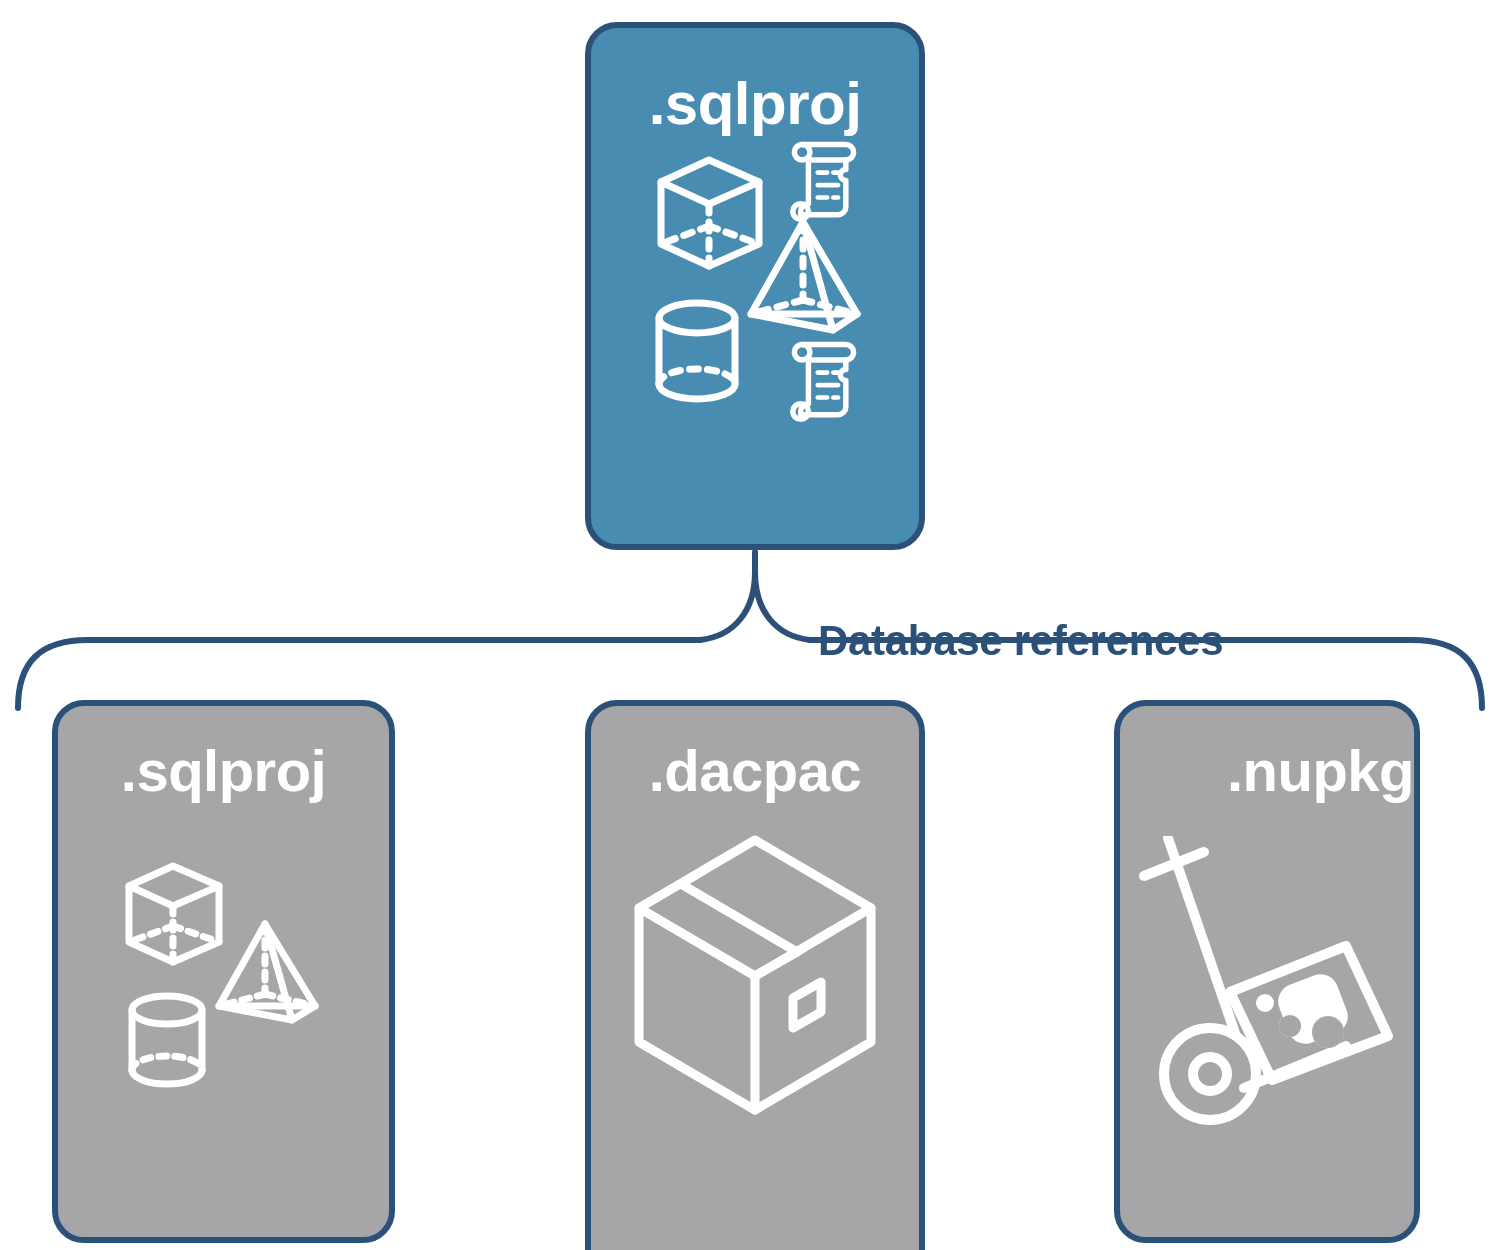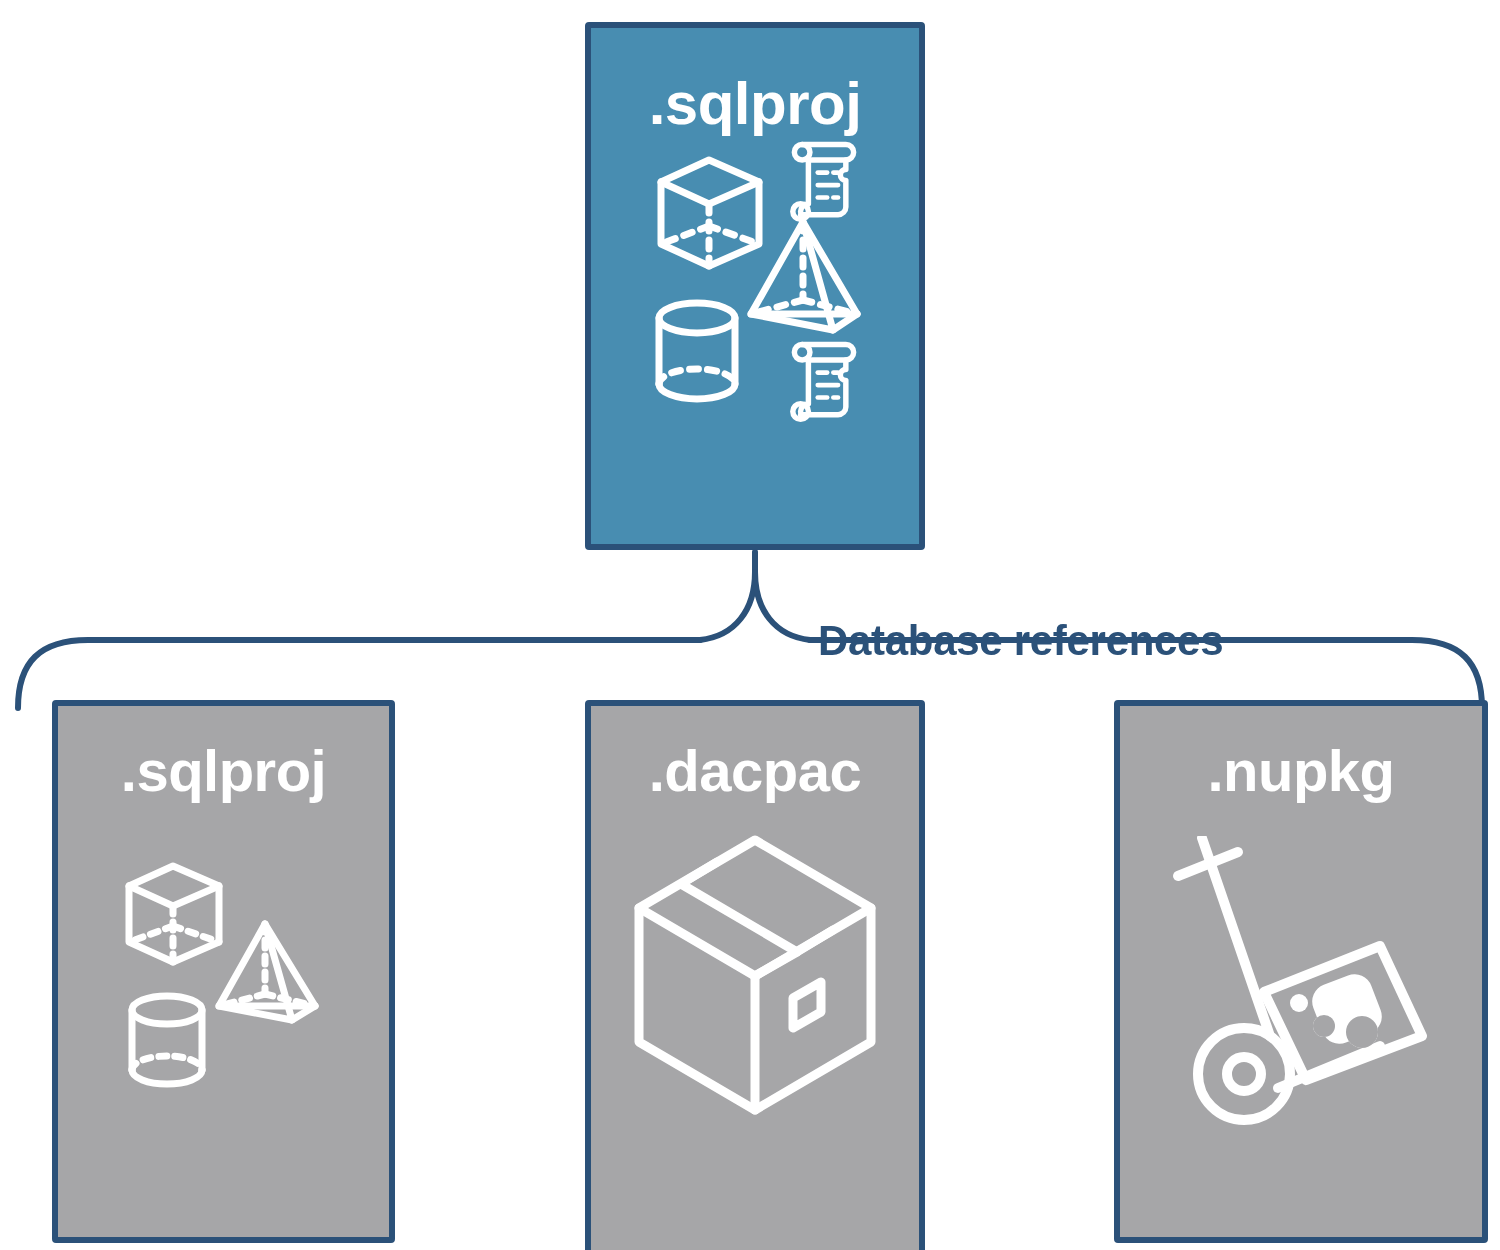--- a/index.html
+++ b/index.html
@@ -19,21 +19,21 @@
     inset: 0;
     width: 1500px;
     height: 1250px;
   }
 
   
   .card {
     position: absolute;
     box-sizing: border-box;
     border: 6px solid #2b5179;
-    border-radius: 4px;
+    border-radius: 32px;
     display: flex;
     flex-direction: column;
     align-items: center;
   }
   .card.primary {
     background: #488db1;
   }
   .card.secondary {
     background: #a6a6a8;
   }
@@ -53,21 +53,21 @@
     width: 100%;
     display: flex;
     align-items: flex-start;
     justify-content: center;
   }
 
   
   #card-top      { left: 585px;  top: 22px;   width: 340px; height: 528px; }
   #card-sqlproj  { left: 52px;   top: 700px;  width: 343px; height: 543px; }
   #card-dacpac   { left: 585px;  top: 700px;  width: 340px; height: 676px; }
-  #card-nupkg    { left: 1114px; top: 700px;  width: 374px; height: 543px; }
+  #card-nupkg    { left: 1114px; top: 700px;  width: 306px; height: 543px; align-items: flex-end; }
 
   
   #brace {
     position: absolute;
     left: 0;
     top: 540px;
     width: 1500px;
     height: 180px;
     pointer-events: none;
   }

